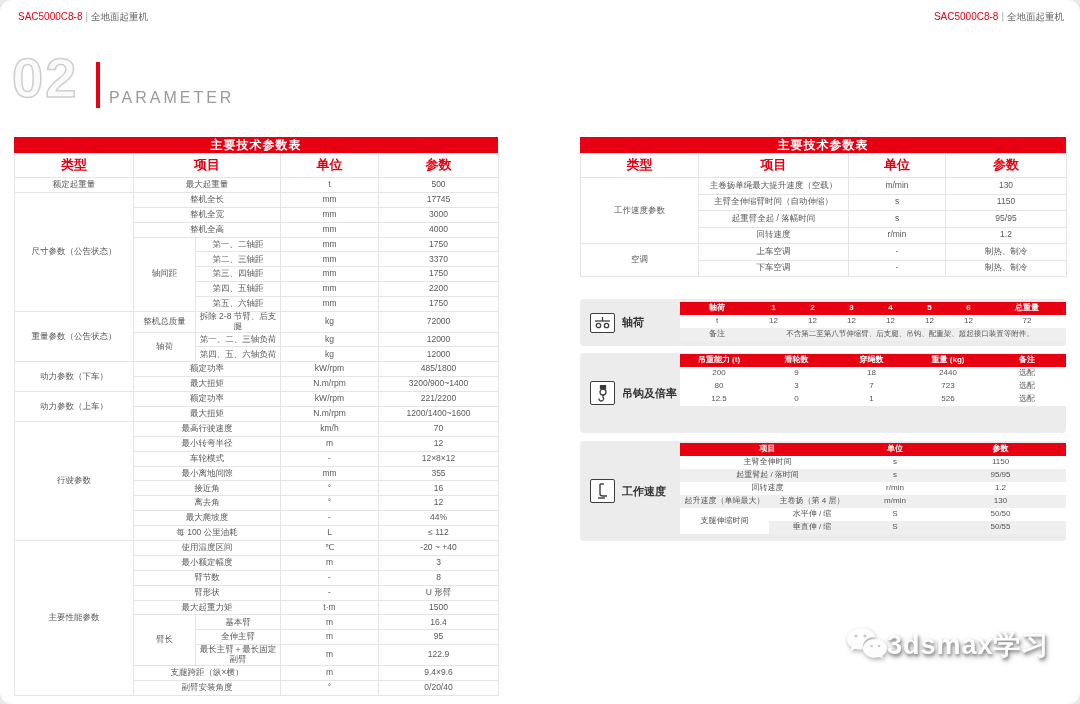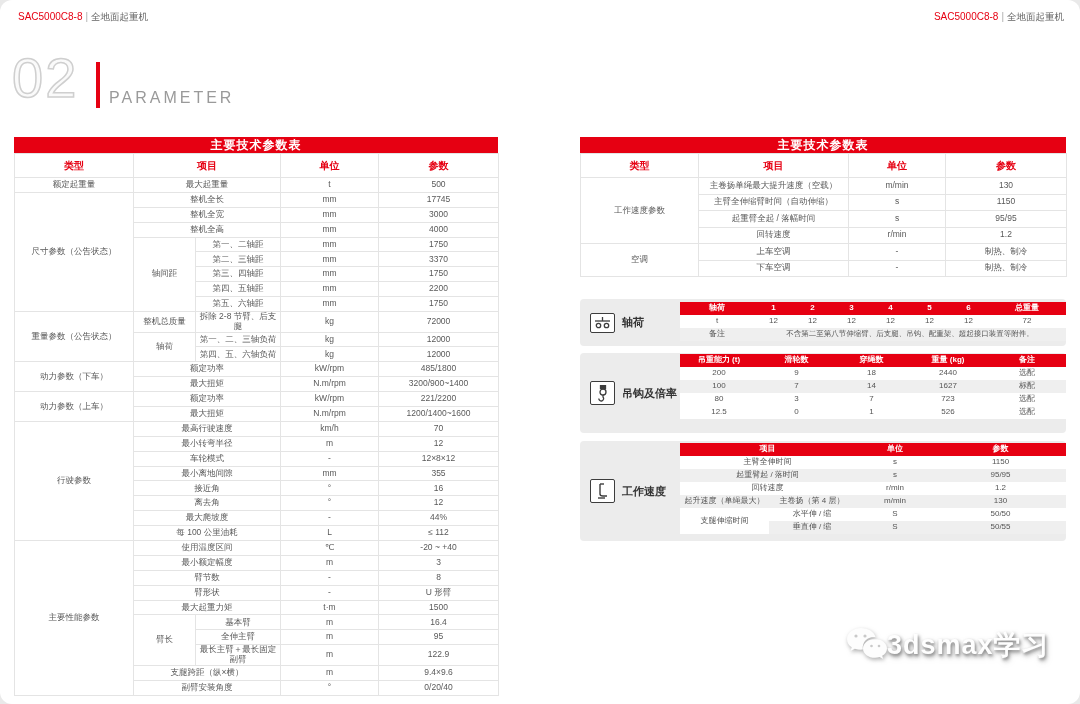--- a/index.html
+++ b/index.html
@@ -9,34 +9,34 @@
 
   
   .hdr{position:absolute;top:11px;font-size:10px;white-space:nowrap}
   .hdr-left{left:18px}
   .hdr-right{right:16px}
   .hdr .model{color:#e60012;font-weight:normal}
   .hdr .div{color:#aaa;margin:0 3px;font-weight:normal}
   .hdr .prod{color:#666;font-size:9.5px}
 
   
-  .sec-num{position:absolute;left:12px;top:50px;font-size:56px;font-weight:normal;
+  .sec-num{position:absolute;left:12px;top:50px;font-size:56px;font-weight:bold;
            color:#fafafa;-webkit-text-stroke:1.5px #cfcfcf;letter-spacing:2px;line-height:1}
   .sec-bar{position:absolute;left:96px;top:62px;width:4px;height:46px;background:#e60012}
   .sec-title{position:absolute;left:108px;top:62px;font-size:21px;font-weight:bold;color:#e60012;letter-spacing:1px}
   .sec-sub{position:absolute;left:109px;top:89px;font-size:16px;color:#9a9a9a;letter-spacing:3px}
 
   
   .tbl-wrap{position:absolute}
   .tbl-title{height:16px;background:#e60012;color:#fff;font-size:12px;font-weight:bold;
              display:flex;align-items:center;justify-content:center;letter-spacing:1px}
   table{border-collapse:collapse;table-layout:fixed;width:100%}
   .pt td{border:1px solid #e4e4e4;font-size:8.5px;color:#595959;text-align:center;
          vertical-align:middle;height:14.9px;padding:0 2px;overflow:hidden;line-height:1.15;background:#fff}
-  .pt tr.ch td{color:#e60012;font-weight:bold;font-size:10px;height:24px}
+  .pt tr.ch td{color:#e60012;font-weight:bold;font-size:13px;height:24px}
   .rt td{height:16.5px}
 
   
   .band{position:absolute;left:580px;width:486px;background:#ececec;border-radius:4px}
   .band-label{position:absolute;left:0;top:0;bottom:0;width:100px;display:flex;align-items:center;gap:7px;padding-left:10px}
   .band-label .txt{font-size:11px;font-weight:bold;color:#333;white-space:nowrap}
   .icon-box{width:25px;height:20px;background:#fff;border:1.6px solid #3d3d3d;border-radius:2px;
             display:flex;align-items:center;justify-content:center;flex:0 0 auto}
   .bt-wrap{position:absolute;left:100px;width:386px}
   .bt td{font-size:8px;color:#555;text-align:center;vertical-align:middle;height:13px;
@@ -407,27 +407,20 @@
               <td>重量 (kg)</td>
               <td>备注</td>
             </tr>
             <tr>
               <td>200</td>
               <td>9</td>
               <td>18</td>
               <td>2440</td>
               <td>选配</td>
             </tr>
-            <tr class="alt">
-              <td>100</td>
-              <td>7</td>
-              <td>14</td>
-              <td>1627</td>
-              <td>标配</td>
-            </tr>
             <tr>
               <td>80</td>
               <td>3</td>
               <td>7</td>
               <td>723</td>
               <td>选配</td>
             </tr>
             <tr>
               <td>12.5</td>
               <td>0</td>

